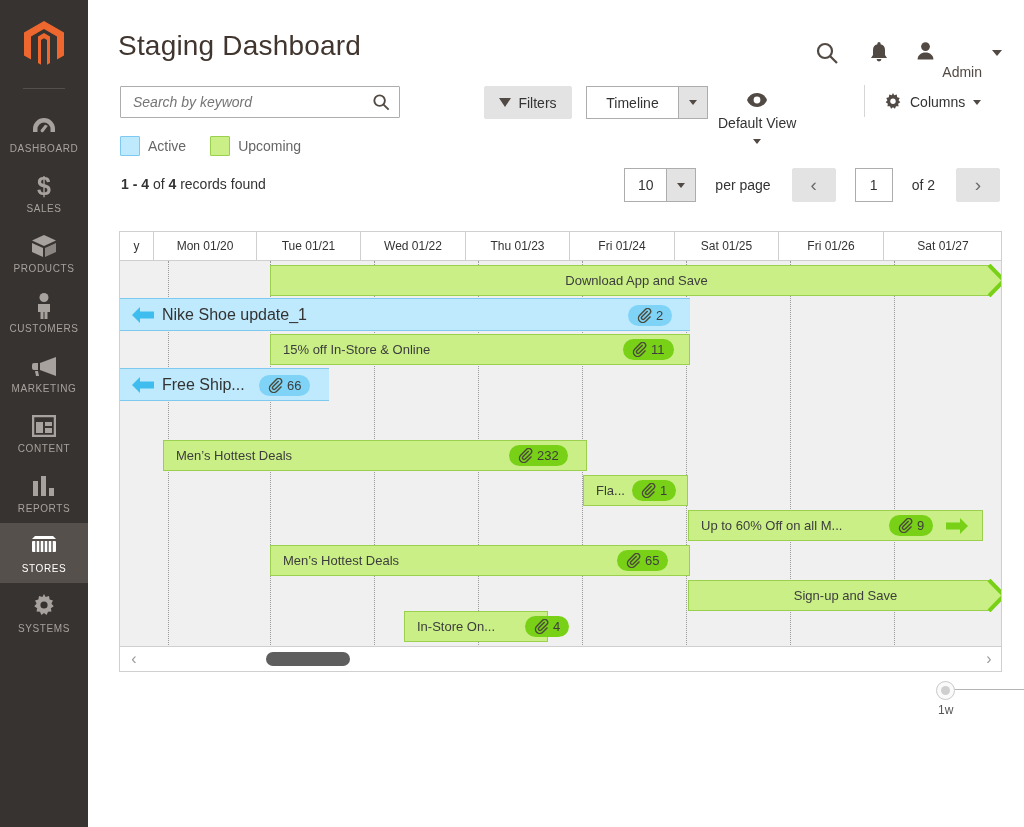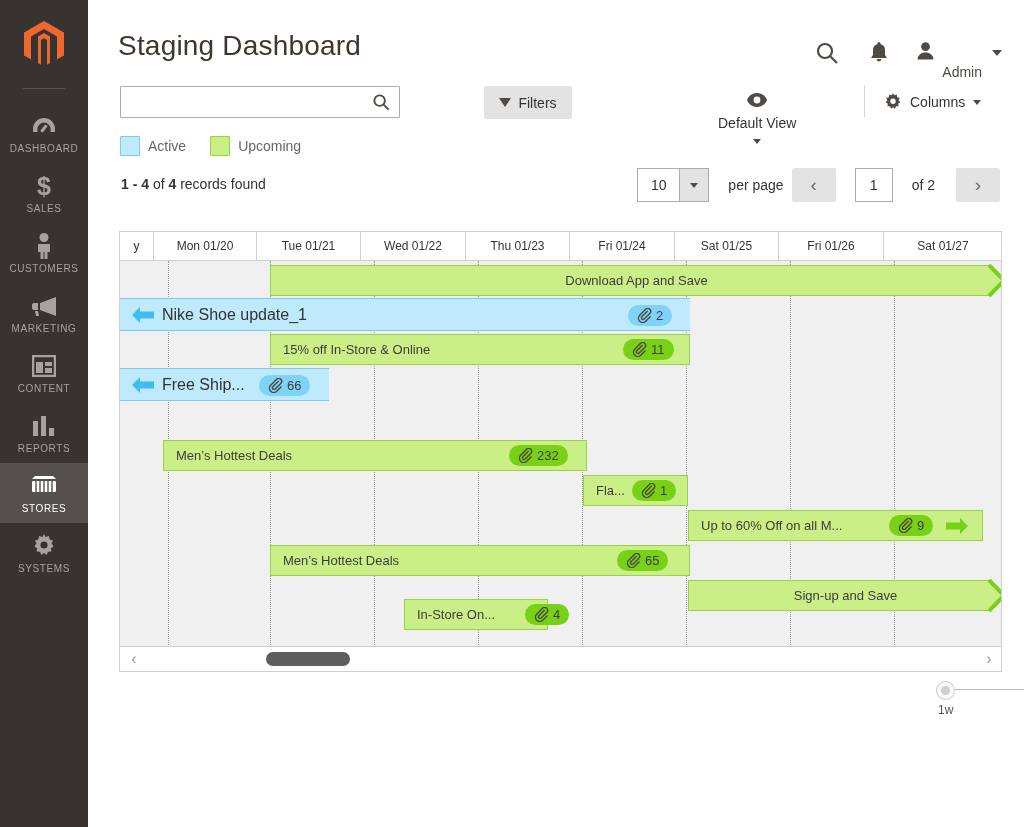--- a/index.html
+++ b/index.html
@@ -118,21 +118,21 @@
   .pager { position:absolute; right:24px; top:168px; display:flex; align-items:center; gap:7px; }
   .perpage { display:flex; height:34px; cursor:pointer; }
   .pp-val {
     width:42px; height:34px; border:1px solid #adadad; border-right:0; background:#fff;
     display:flex; align-items:center; justify-content:center; font-size:14px; color:#333;
   }
   .pp-arrow {
     width:30px; height:34px; border:1px solid #adadad; background:#e3e3e3;
     display:flex; align-items:center; justify-content:center;
   }
-  .pp-text { font-size:14px; color:#333; margin:0 1px 0 12px; }
+  .pp-text { font-size:14px; color:#333; margin:0 14px 0 12px; }
   .nav-arrow-btn {
     width:44px; height:34px; background:#e3e3e3; border:1px solid #e3e3e3;
     display:flex; align-items:center; justify-content:center; cursor:pointer;
     font-size:19px; color:#6b6b6b; border-radius:2px;
   }
   .page-input {
     width:38px; height:34px; border:1px solid #adadad; background:#fff; margin:0 12px;
     display:flex; align-items:center; justify-content:center; font-size:14px; color:#333;
   }
   .of-text { font-size:14px; color:#333; margin-right:14px; }
@@ -223,20 +223,30 @@
 
   <div class="nav-item">
     <div class="nav-icon">
       <svg width="16" height="26" viewBox="0 0 16 26">
           <text x="8" y="22" font-size="25" font-family="Liberation Sans, sans-serif" font-weight="bold" text-anchor="middle">$</text>
         </svg>
     </div>
     <div class="nav-label">SALES</div>
   </div>
 
+  <div class="nav-item">
+    <div class="nav-icon">
+      <svg width="26" height="24" viewBox="0 0 26 24">
+          <path d="M13 1 1 6.5 13 12 25 6.5z"></path>
+          <path d="M1 9v9l11 5V14z"></path>
+          <path d="M25 9v9l-11 5V14z" opacity="0.75"></path>
+        </svg>
+    </div>
+    <div class="nav-label">PRODUCTS</div>
+  </div>
 
   <div class="nav-item">
     <div class="nav-icon">
       <svg width="16" height="26" viewBox="0 0 16 26">
           <circle cx="8" cy="4.5" r="4.5"></circle>
           <path d="M2 11h12v8l-2.5 0 0 7h-3l0-7h-1l0 7h-3l0-7H2z"></path>
         </svg>
     </div>
     <div class="nav-label">CUSTOMERS</div>
   </div>
@@ -323,33 +333,40 @@
             </svg>
         </span>
         <span class="admin-name">Admin</span>
         <span class="caret-dn"></span>
       </div>
     </div>
   </div>
 
   <div class="toolbar" style="margin-top:2px;">
     <div class="search-box">
+      <input type="text" placeholder="Search by keyword" style="">
       <span class="search-ico">
         <svg width="17" height="17" viewBox="0 0 18 18">
             <circle cx="7" cy="7" r="5.6"></circle>
             <line x1="11.2" y1="11.2" x2="16.6" y2="16.6"></line>
           </svg>
       </span>
     </div>
 
     <div class="filters-btn">
       <span class="funnel"></span>
       <span>Filters</span>
     </div>
 
+    <div class="timeline-select">
+      <div class="ts-label">Timeline</div>
+      <div class="ts-arrow">
+        <span class="caret-sm"></span>
+      </div>
+    </div>
 
     <div class="view-ctl">
       <span class="eye-ico">
         <svg width="20" height="14" viewBox="0 0 20 14">
             <path d="M10 0C5 0 1.4 3.3 0 7c1.4 3.7 5 7 10 7s8.6-3.3 10-7c-1.4-3.7-5-7-10-7z" fill="#514943"></path>
             <circle cx="10" cy="7" r="3.4" fill="#ffffff"></circle>
           </svg>
       </span>
       <span class="view-label">Default View</span>
       <span class="caret-sm"></span>
@@ -531,21 +548,21 @@
             </span></span>
         </div>
         <div class="bar bar-green" style="left: 568px; top: 319px; width: 315px; clip-path: polygon(0px 0px, calc(100% - 14px) 0px, 100% 50%, calc(100% - 14px) 100%, 0px 100%); position: absolute;">
           <span style="position:absolute;left:0;right:0;text-align:center;"><span class="bar-label">Sign-up and Save</span></span>
         </div>
         <div class="chev-out" style="left: 867px; top: 318px;">
           <svg width="20" height="33" viewBox="0 0 20 33">
             <path d="M2 1 17 16.5 2 32" fill="none" stroke="#79d117" stroke-width="4"></path>
           </svg>
         </div>
-        <div class="bar bar-green" style="left: 284px; top: 338px; width: 144px; position: absolute;">
+        <div class="bar bar-green" style="left: 284px; top: 350px; width: 144px; position: absolute;">
           <span style="width:12px;display:inline-block;"></span>
           <span class="bar-label">In-Store On...</span>
           <span style="position:absolute;left:120px;top:4px;"><span class="badge badge-green">
               <span class="clip">
                 <svg width="15" height="15" viewBox="0 0 16 16">
                   <path d="M11.4 3.2 5.2 9.4a1.7 1.7 0 0 0 2.4 2.4l6-6a3.1 3.1 0 0 0-4.4-4.4l-6.3 6.3a4.5 4.5 0 0 0 6.4 6.4l5.1-5.1" fill="none" stroke="#4a4a3a" stroke-width="1.5"></path>
                 </svg>
               </span>
               <span>4</span>
             </span></span>

